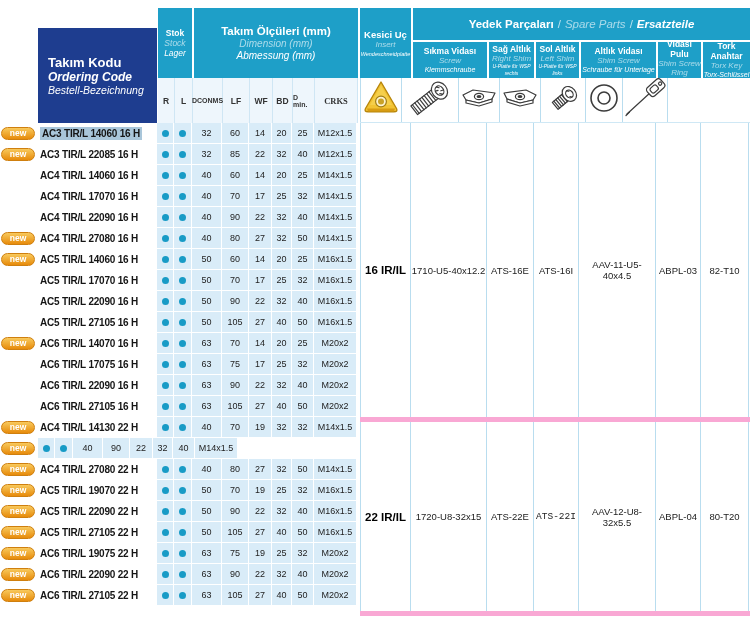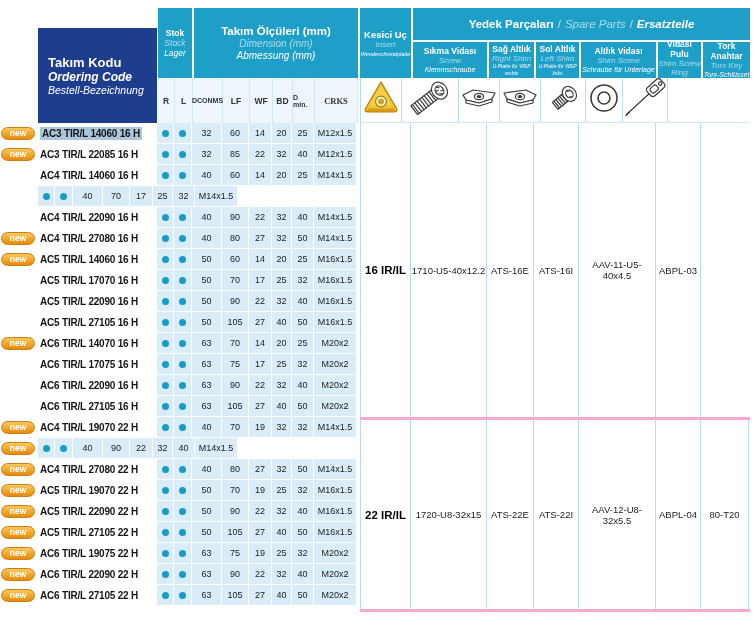--- a/index.html
+++ b/index.html
@@ -59,21 +59,21 @@
   .dim-cell{flex:none;background:#d9ecf8;border-right:1px solid #fff;
       border-bottom:1px solid #fff;display:flex;align-items:center;justify-content:center;
       font-size:9px;color:#222;box-sizing:border-box;}
   .dot{width:7px;height:7px;border-radius:50%;background:#189bc6;}
   .badge{position:absolute;left:-37px;top:4px;width:34px;height:13px;border-radius:7px;
       background:linear-gradient(#f8c95c,#e78b0b);border:1px solid #cf7f0e;color:#fff;
       font-size:8.5px;font-weight:bold;line-height:11px;text-align:center;
       box-sizing:border-box;}
   
   .body-right{left:360px;top:123px;width:390px;}
-  .grp-row{display:flex;border-bottom:3px solid #f9a8d4;}
+  .grp-row{display:flex;border-bottom:5px solid #f9a8d4;}
   .grp-row .cell{flex:none;display:flex;align-items:center;justify-content:center;
       border-right:1px solid #b9ddef;box-sizing:border-box;background:#fff;
       font-size:9.5px;color:#222;text-align:center;}
   .grp-row .cell:first-child{border-left:1px solid #b9ddef;font-weight:bold;
       font-size:11.5px;color:#000;}
   svg .ln{stroke:#3c3c3c;fill:none;stroke-width:1.2;stroke-linecap:round;stroke-linejoin:round;}
   svg .fw{stroke:#3c3c3c;fill:#fff;stroke-width:1.2;stroke-linejoin:round;}
 </style>
 </head>
 <body>
@@ -277,20 +277,23 @@
           <span class="dot"></span>
         </div>
         <div class="dim-cell" style="width: 30px;">40</div>
         <div class="dim-cell" style="width: 27px;">60</div>
         <div class="dim-cell" style="width: 23px;">14</div>
         <div class="dim-cell" style="width: 20px;">20</div>
         <div class="dim-cell" style="width: 22px;">25</div>
         <div class="dim-cell" style="width: 43px;">M14x1.5</div>
       </div>
       <div class="row">
+        <div class="code-cell">
+          <span>AC4 TIR/L 17070 16 H</span>
+        </div>
         <div class="dim-cell" style="width: 17px;">
           <span class="dot"></span>
         </div>
         <div class="dim-cell" style="width: 18px;">
           <span class="dot"></span>
         </div>
         <div class="dim-cell" style="width: 30px;">40</div>
         <div class="dim-cell" style="width: 27px;">70</div>
         <div class="dim-cell" style="width: 23px;">17</div>
         <div class="dim-cell" style="width: 20px;">25</div>
@@ -466,21 +469,21 @@
         <div class="dim-cell" style="width: 30px;">63</div>
         <div class="dim-cell" style="width: 27px;">105</div>
         <div class="dim-cell" style="width: 23px;">27</div>
         <div class="dim-cell" style="width: 20px;">40</div>
         <div class="dim-cell" style="width: 22px;">50</div>
         <div class="dim-cell" style="width: 43px;">M20x2</div>
       </div>
       <div class="row">
         <span class="badge">new</span>
         <div class="code-cell">
-          <span>AC4 TIR/L 19070 22 H</span>
+          <span>AC4 TIR/L 14130 22 H</span>
         </div>
         <div class="dim-cell" style="width: 17px;">
           <span class="dot"></span>
         </div>
         <div class="dim-cell" style="width: 18px;">
           <span class="dot"></span>
         </div>
         <div class="dim-cell" style="width: 30px;">40</div>
         <div class="dim-cell" style="width: 27px;">70</div>
         <div class="dim-cell" style="width: 23px;">19</div>
@@ -632,25 +635,26 @@
     </div>
 
   <div class="abs body-right" id="body-right">
       <div class="grp-row" style="height: 294px;">
         <div class="cell" style="width: 51px;">16 IR/IL</div>
         <div class="cell" style="width: 76px;">1710-U5-40x12.2</div>
         <div class="cell" style="width: 47px;">ATS-16E</div>
         <div class="cell" style="width: 45px;">ATS-16I</div>
         <div class="cell" style="width: 77px;">AAV-11-U5-40x4.5</div>
         <div class="cell" style="width: 45px;">ABPL-03</div>
+        <div class="cell" style="width: 48px;">82-T10</div>
       </div>
       <div class="grp-row" style="height: 189px;">
         <div class="cell" style="width: 51px;">22 IR/IL</div>
         <div class="cell" style="width: 76px;">1720-U8-32x15</div>
         <div class="cell" style="width: 47px;">ATS-22E</div>
-        <div class="cell" style="width: 45px;">ATS-22I</div>
+        <div class="cell" style="width: 45px; font-family: Liberation Mono, monospace;">ATS-22I</div>
         <div class="cell" style="width: 77px;">AAV-12-U8-32x5.5</div>
         <div class="cell" style="width: 45px;">ABPL-04</div>
         <div class="cell" style="width: 48px;">80-T20</div>
       </div>
     </div>
 
 </div>
 
 </body></html>

